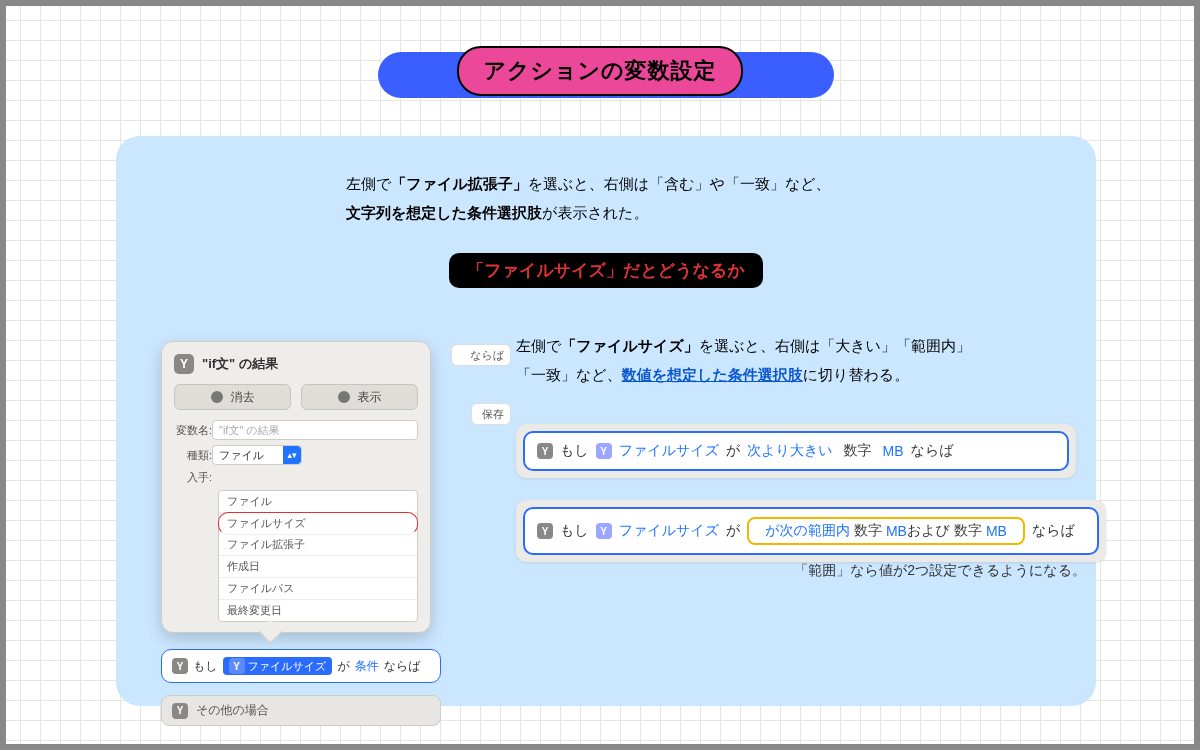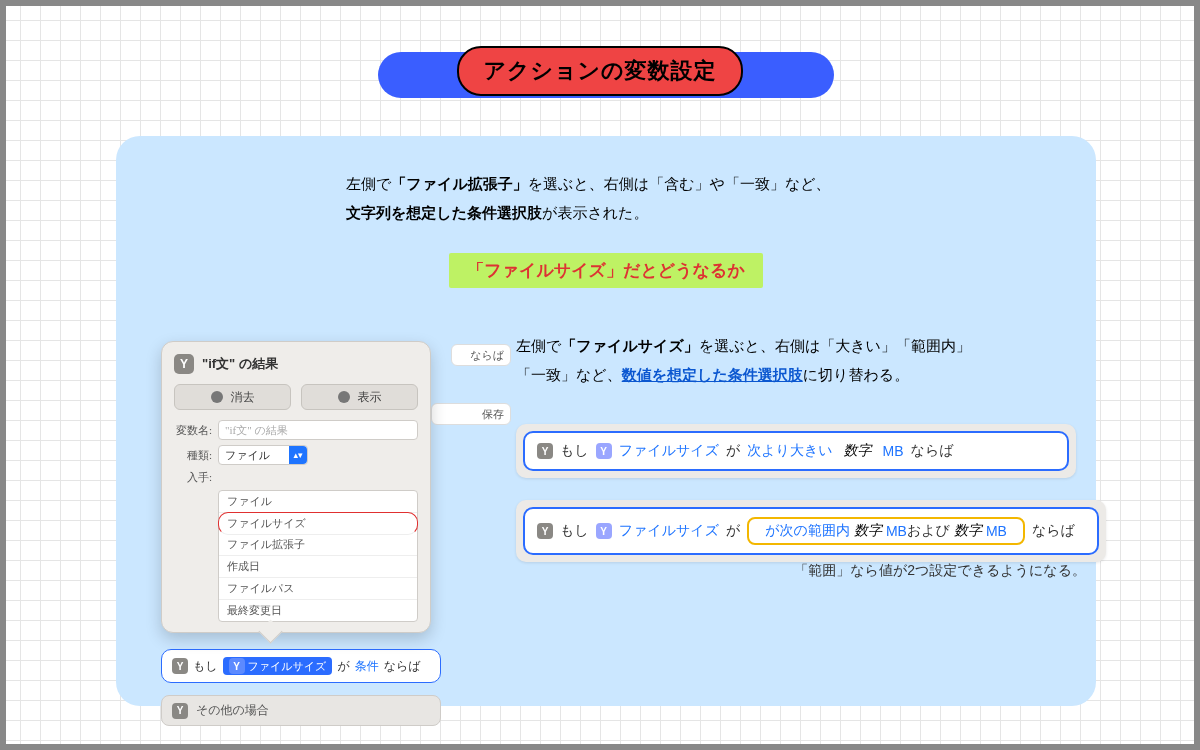--- a/index.html
+++ b/index.html
@@ -8,57 +8,57 @@
     background: #fff;
     background-image: linear-gradient(#e5e5e5 1px, transparent 1px), linear-gradient(90deg, #e5e5e5 1px, transparent 1px);
     background-size: 20px 20px;
     border: 6px solid #888;
     position: relative;
   }
   .title-wrap { display:flex; justify-content:center; margin-top:40px; position:relative; }
   .title-shadow { position:absolute; left:calc(50% - 222px); top:6px; width:456px; height:46px; background:#3a5eff; border-radius:24px; }
   .title-pill {
     position:relative; z-index:1;
-    background:#ef4444; border:2.5px solid #000; border-radius:24px;
+    background:#ec4899; border:2.5px solid #000; border-radius:24px;
     padding:8px 24px; font-weight:800; font-size:22px; letter-spacing:1px;
   }
   .panel {
     position:absolute; left:110px; top:130px; width:980px; height:570px;
     background:#cbe7ff; border-radius:24px; padding:30px 40px;
   }
   .intro { font-size:15px; line-height:1.9; margin-left:190px; margin-top:4px; }
   .intro b { font-weight:800; }
   .subheading-wrap { display:flex; justify-content:center; margin-top:26px; }
   .subheading {
-    background:#bef264; border-radius:2px; padding:6px 18px;
+    background:#000000; border-radius:10px; padding:6px 18px;
     font-weight:800; color:#d33; font-size:17px;
   }
   .desc2 { position:absolute; left:400px; top:196px; font-size:15px; line-height:1.9; }
   .blueb { color:#0b57d0; font-weight:800;text-decoration:underline; }
   
   .leftcol { position:absolute; left:45px; top:205px; width:310px; }
   .peek { position:absolute; right:-40px; top:3px; width:60px; height:22px; background:#fff; border:1px solid #ddd; border-radius:6px; font-size:11px; display:flex; align-items:center; justify-content:flex-end; padding-right:6px; color:#555;}
-  .peek2 { position:absolute; right:-40px; top:62px; width:80px; height:22px; background:#fff; border:1px solid #ddd; border-radius:6px; font-size:11px; display:flex; align-items:center; justify-content:flex-end; padding-right:6px; color:#555;}
+  .peek2 { position:absolute; right:-40px; top:62px; width:40px; height:22px; background:#fff; border:1px solid #ddd; border-radius:6px; font-size:11px; display:flex; align-items:center; justify-content:flex-end; padding-right:6px; color:#555;}
   .pop {
     position:relative; background:#efedea; border:1px solid #cfccc8; border-radius:12px;
     width:270px; padding:12px 12px 10px 12px; box-shadow:0 6px 16px rgba(0,0,0,.18);
   }
   .pop:after{
     content:""; position:absolute; bottom:-8px; left:100px; width:16px; height:16px;
     background:#efedea; border-right:1px solid #cfccc8; border-bottom:1px solid #cfccc8;
     transform:rotate(45deg);
   }
   .pop-title { display:flex; align-items:center; gap:8px; font-weight:700; font-size:13px; color:#333; margin-bottom:10px;}
   .Ychip { width:20px; height:20px; border-radius:5px; background:#8a8884; color:#fff; display:inline-flex; align-items:center; justify-content:center; font-size:12px; font-weight:700;}
   .Ychip.sm { width:16px; height:16px; font-size:10px; border-radius:4px;}
   .Ychip.blue { background:#5c8aff;}
   .btnrow { display:flex; gap:10px; margin-bottom:10px;}
   .macbtn { flex:1; height:26px; border-radius:6px; background:#e0ddd9; border:1px solid #c7c4bf; display:flex; align-items:center; justify-content:center; gap:8px; font-size:12px; color:#444;}
   .macbtn .ico { width:12px; height:12px; border-radius:50%; background:#777; }
-  .formrow { display:flex; align-items:center; gap:6px; font-size:11px; color:#555; margin:5px 0;font-family:Liberation Serif, serif;}
+  .formrow { display:flex; align-items:center; gap:0; font-size:11px; color:#555; margin:5px 0;}
   .formrow .lab { width:38px; text-align:right;}
   .field { flex:1; height:20px; border:1px solid #cfccc8; background:#fff; border-radius:4px; padding:0 6px; color:#aaa; font-size:11px; display:flex; align-items:center;}
   .select { flex:0 0 90px; height:20px; background:#fff; border:1px solid #cfccc8; border-radius:4px; display:flex; align-items:center; padding:0 4px 0 6px; font-size:11px; color:#333; position:relative;}
   .select .caret { position:absolute; right:0; top:0; width:18px; height:100%; background:#1e74ff; border-radius:0 4px 4px 0; display:flex; align-items:center; justify-content:center; color:#fff; font-size:9px; flex-direction:column;}
   .droplist { margin-left:44px; margin-top:2px; background:#fff; border:1px solid #cfccc8; border-radius:4px; width:200px; font-size:11px; color:#555;}
   .droplist div { padding:3px 8px; border-bottom:1px solid #eee;}
   .droplist div:last-child{border:none;}
   .redoval { border:1.5px solid #e03030; border-radius:10px; margin:-1px; position:relative;}
   .condrow {
     margin-top:16px; background:#fff; border:1.5px solid #2b6cff; border-radius:10px;
@@ -73,21 +73,21 @@
     position:absolute; background:#eceae7; border-radius:10px; padding:7px;
     box-shadow:0 1px 3px rgba(0,0,0,.1);
   }
   .ex1 { left:400px; top:288px; width:560px;}
   .ex2 { left:400px; top:364px; width:590px;}
   .exrow {
     background:#fff; border:2px solid #2b6cff; border-radius:10px; padding:8px 12px;
     display:flex; align-items:center; gap:7px; font-size:14px; color:#333; white-space:nowrap;
   }
   .pill-link { color:#1e74ff; }
-  .pill-soft { color:#000000; padding:1px 4px;font-style:italic; }
+  .pill-soft { color:#404040; padding:1px 4px; }
   .yellowbox { border:2px solid #f3b700; border-radius:8px; padding:2px 16px; display:inline-flex; align-items:center; gap:0;}
   .caption { position:absolute; right:10px; top:426px; font-size:14px; color:#333;}
 </style>
 </head>
 <body>
 
 <div class="title-wrap">
   <div class="title-shadow"></div>
   <div class="title-pill">アクションの変数設定</div>
 </div>

